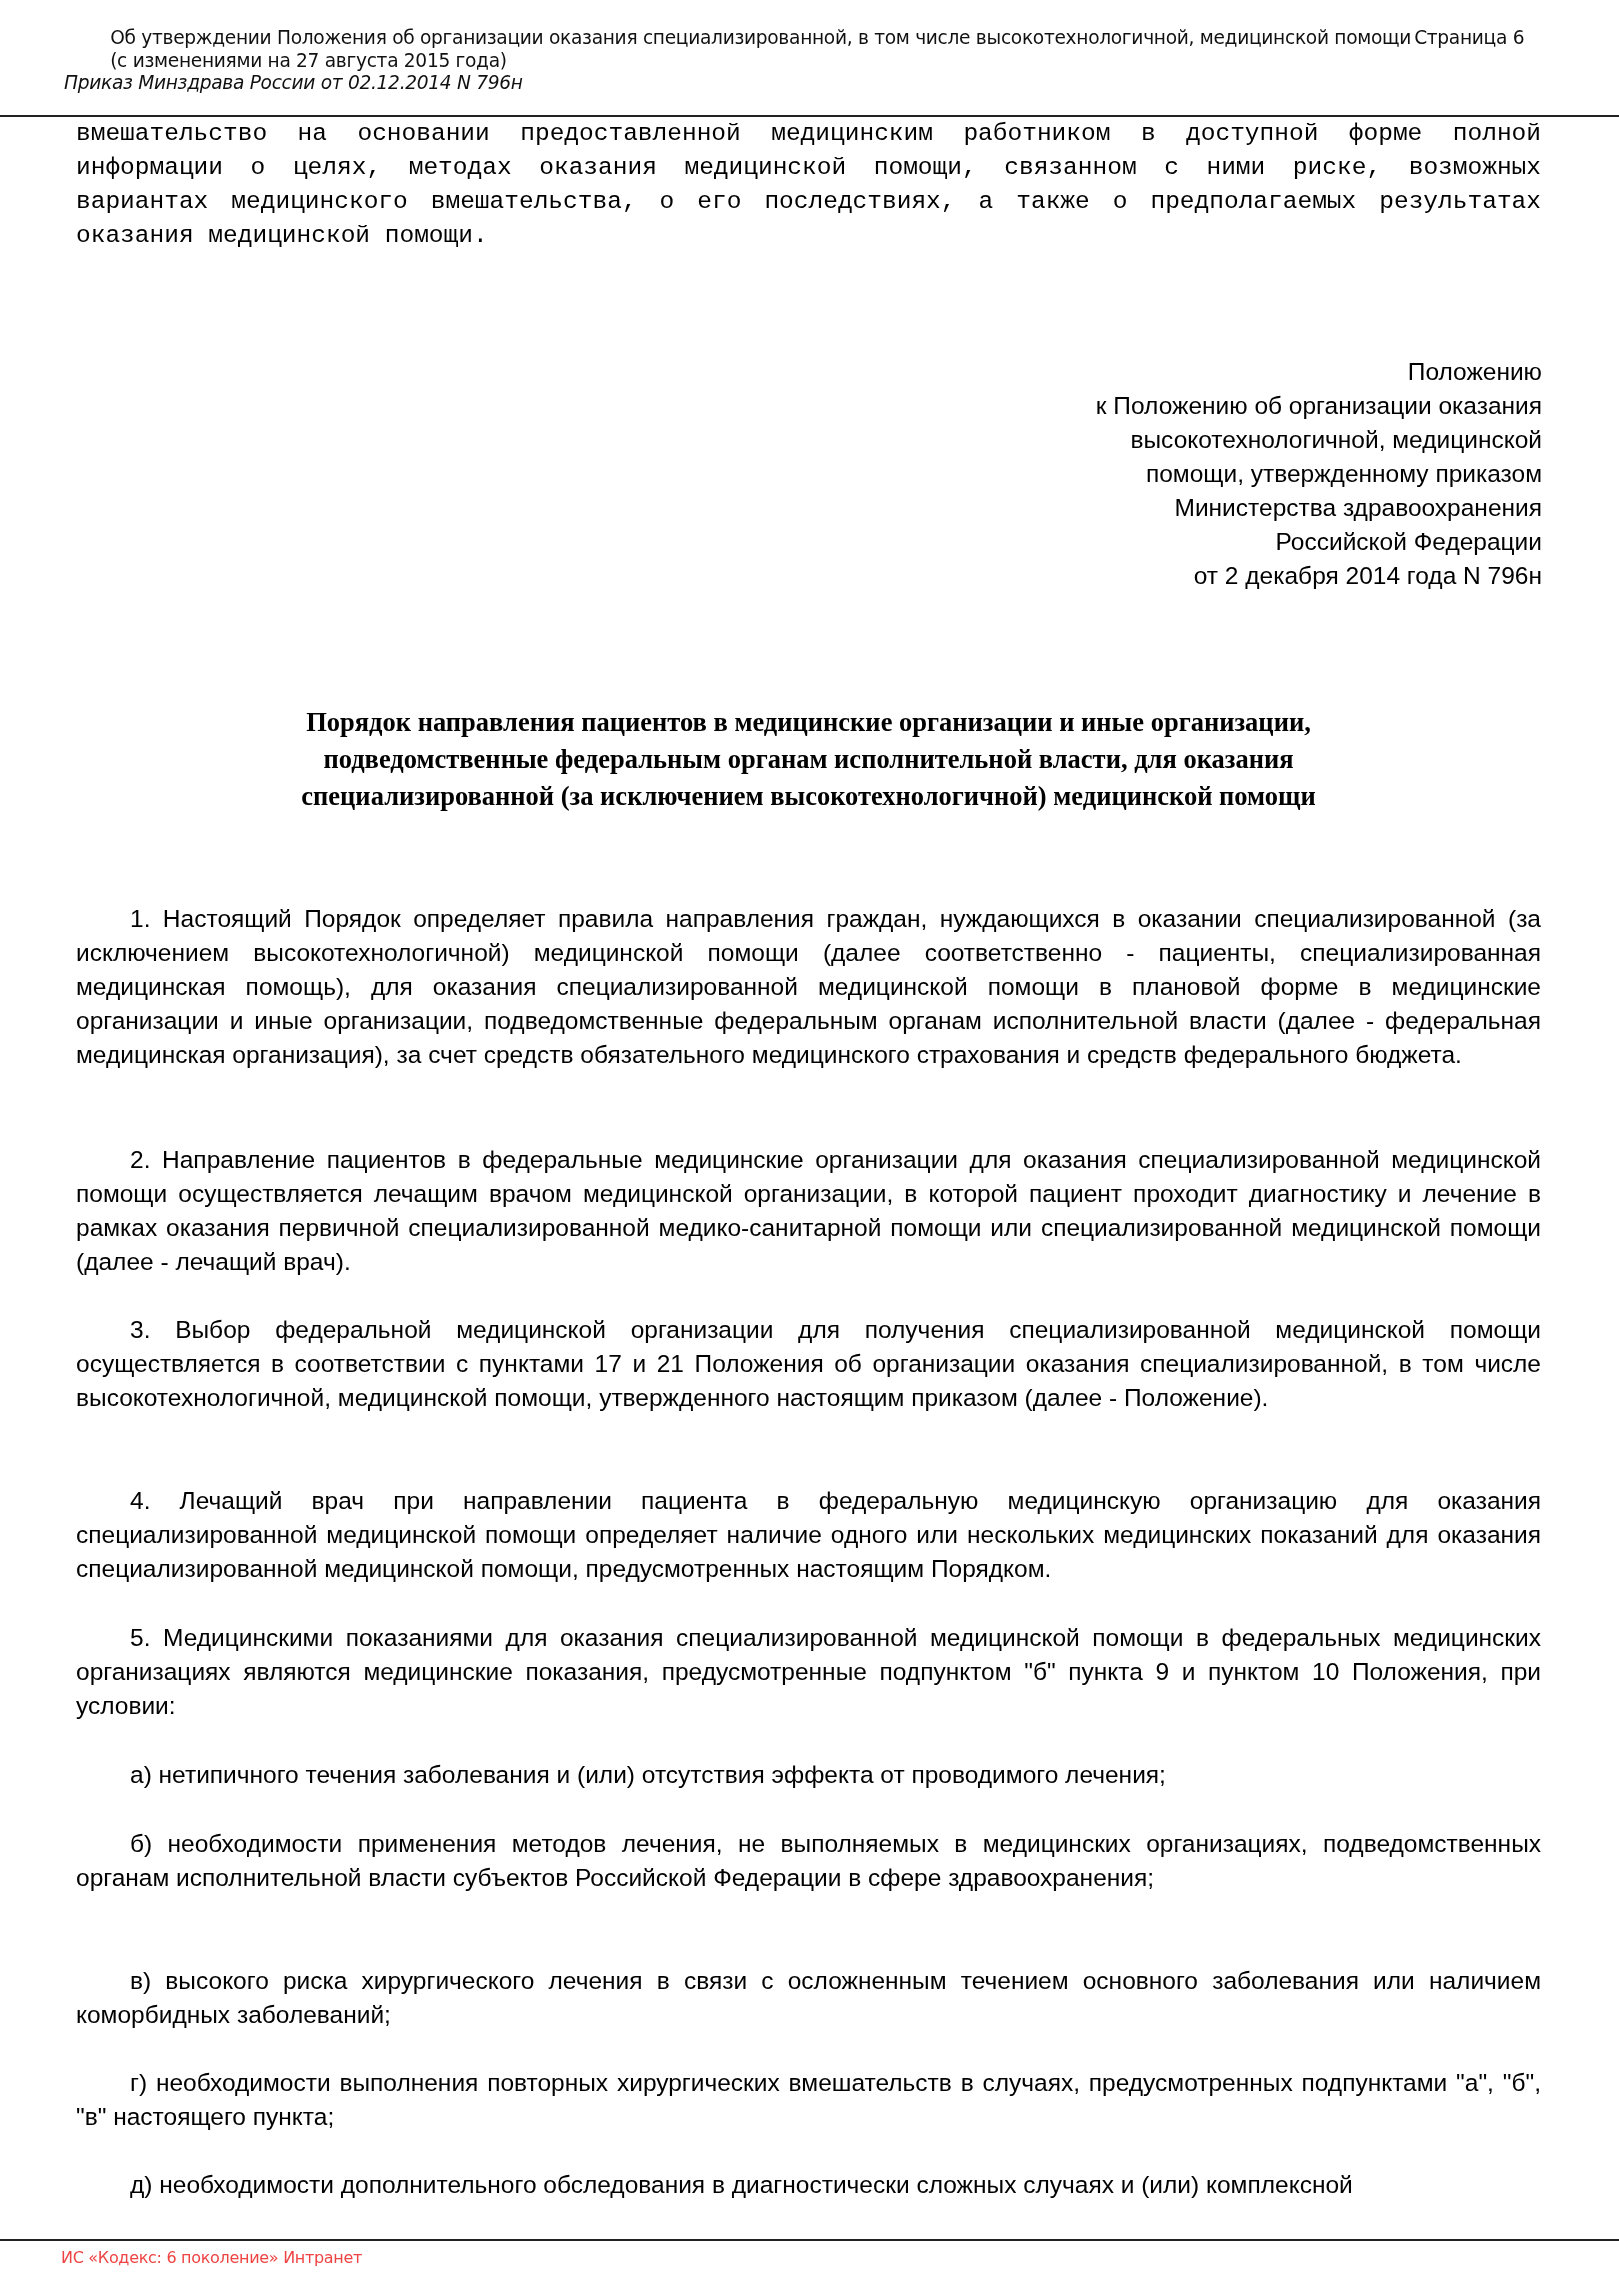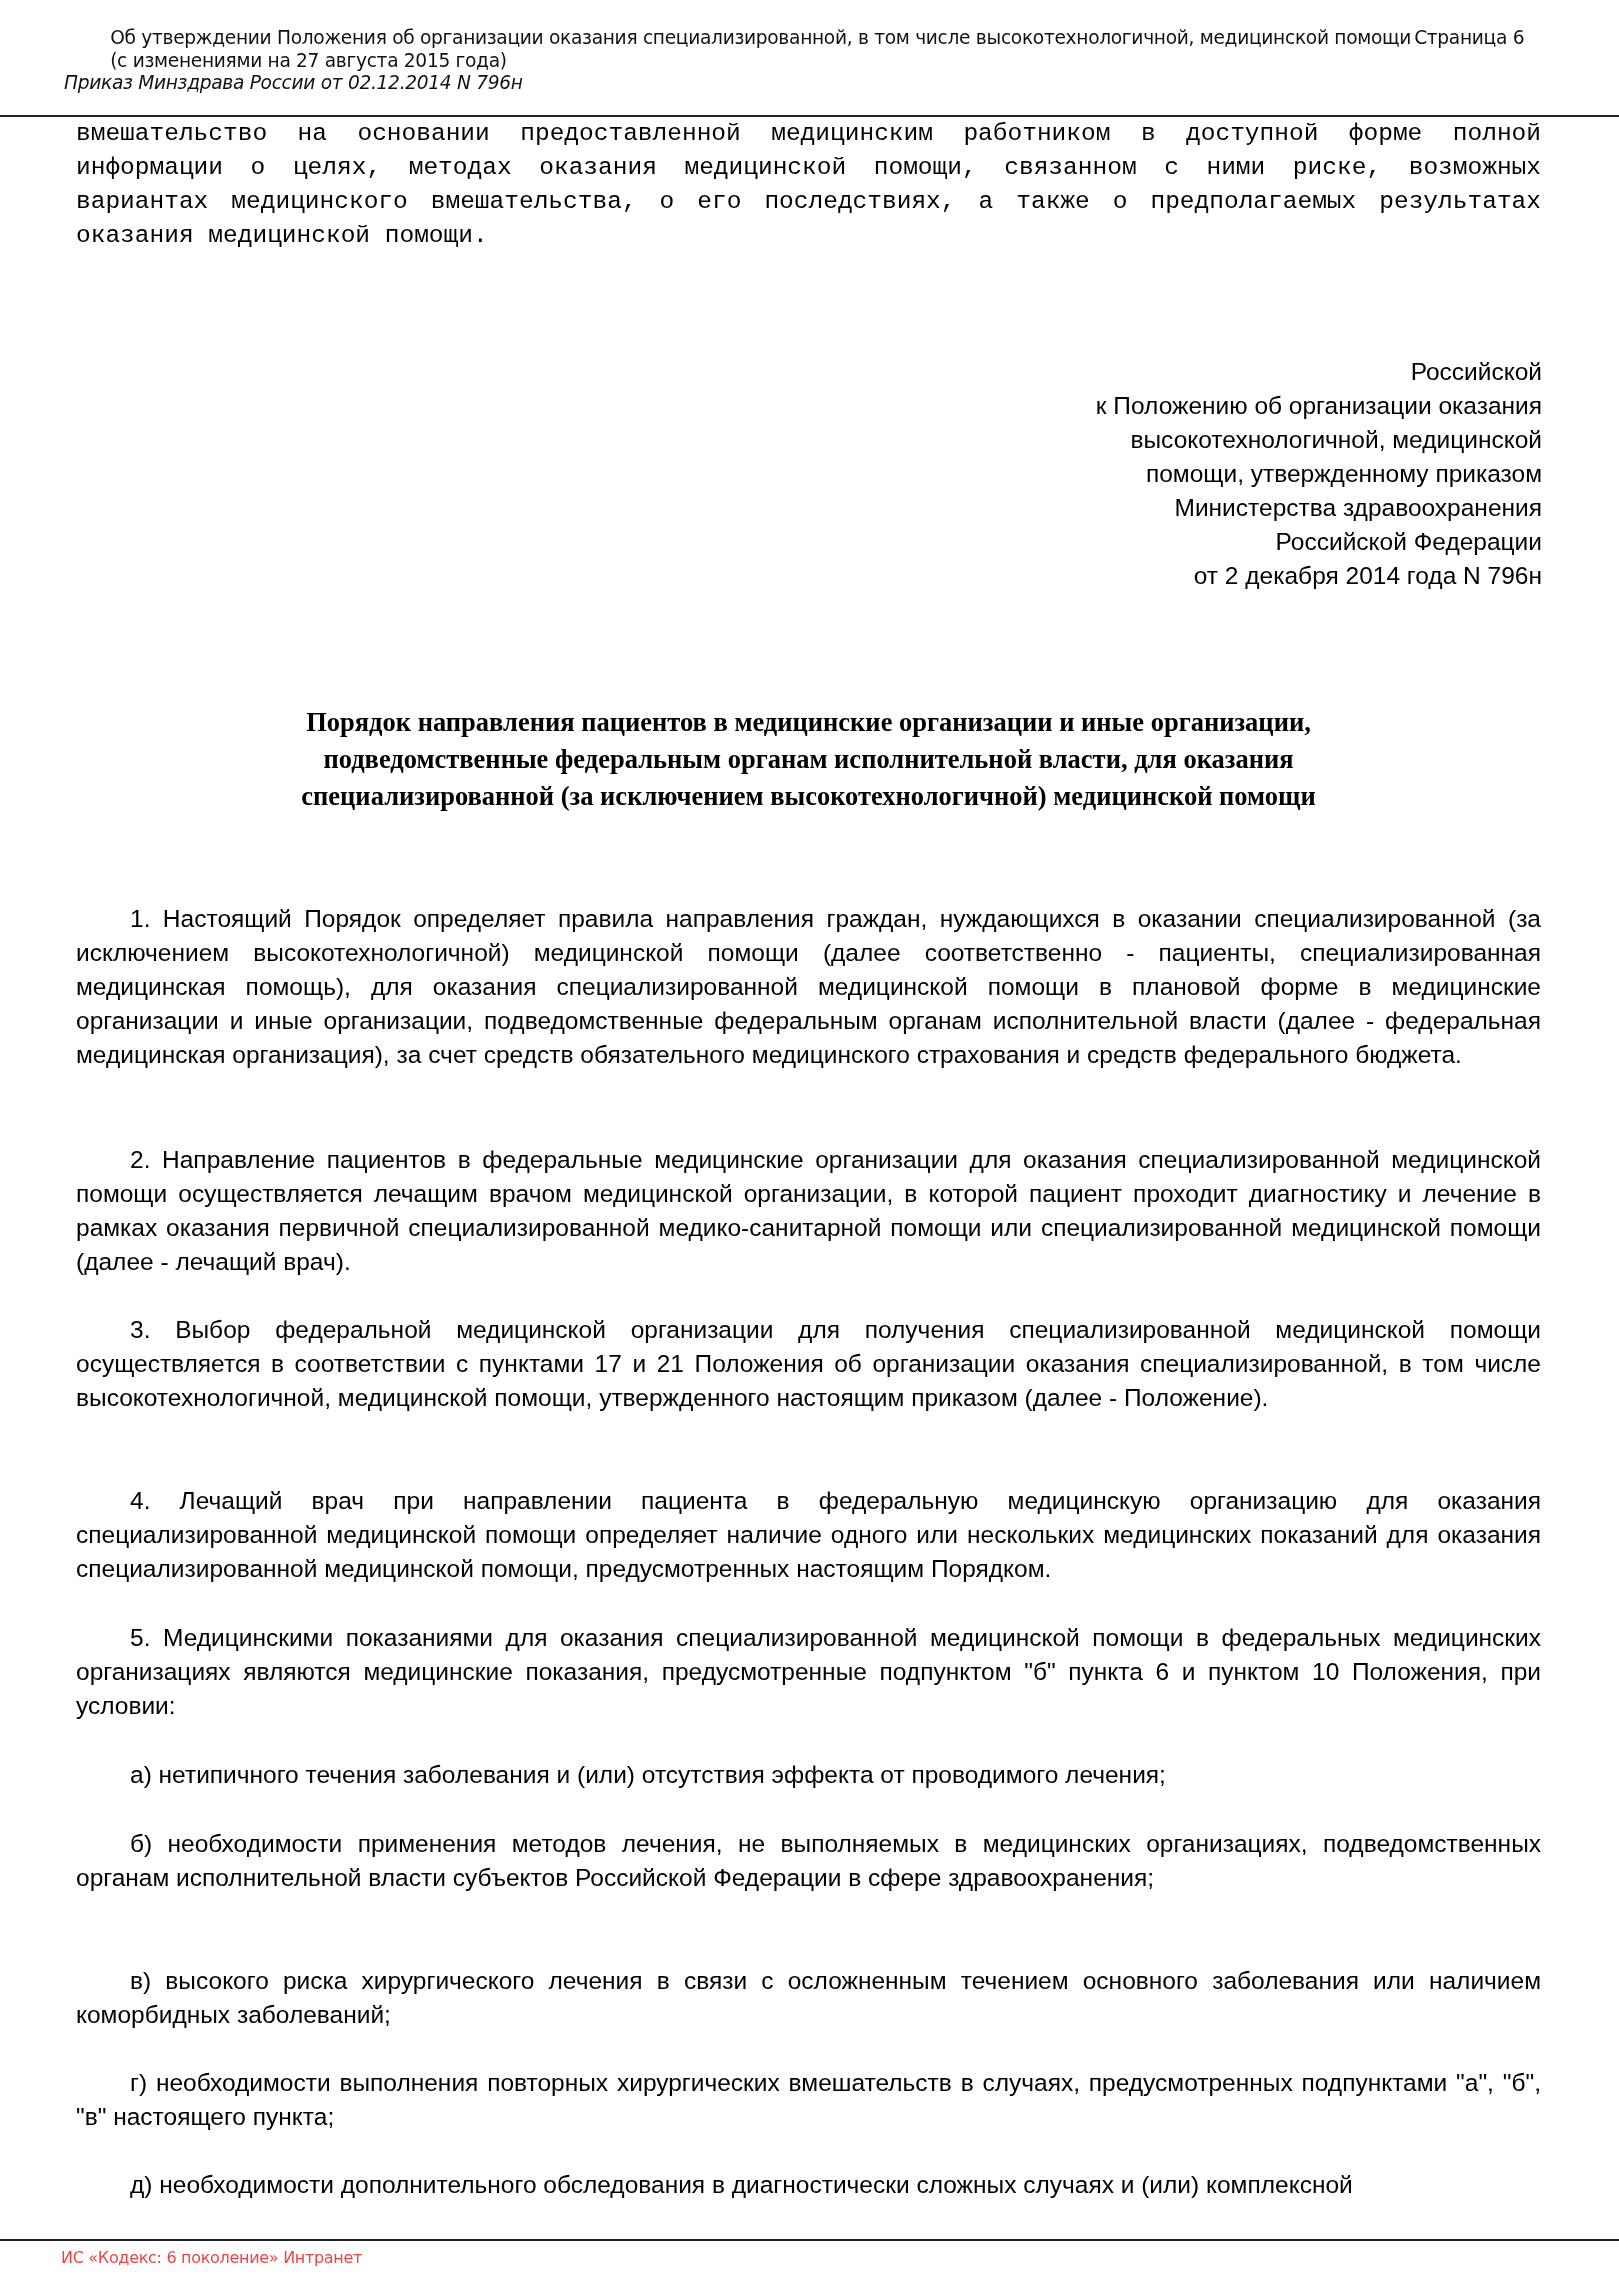--- a/index.html
+++ b/index.html
@@ -50,40 +50,40 @@
     <div class="page-num">Страница 6</div>
   </div>
   <div class="order">Приказ Минздрава России от 02.12.2014 N 796н</div>
 </div>
 
 <div class="rule top"></div>
 
 <div class="body justify" style="top:117px;">вмешательство на основании предоставленной медицинским работником в доступной форме полной информации о целях, методах оказания медицинской помощи, связанном с ними риске, возможных вариантах медицинского вмешательства, о его последствиях, а также о предполагаемых результатах оказания медицинской помощи.</div>
 
 <div class="appendix">
-  <div>Российской</div>
+  <div>Положению</div>
   <div>к Положению об организации оказания</div>
   <div>высокотехнологичной, медицинской</div>
   <div>помощи, утвержденному приказом</div>
   <div>Министерства здравоохранения</div>
   <div>Российской Федерации</div>
   <div>от 2 декабря 2014 года N 796н</div>
 </div>
 
 <div class="doc-title">
   <div>Порядок направления пациентов в медицинские организации и иные организации,</div>
   <div>подведомственные федеральным органам исполнительной власти, для оказания</div>
   <div>специализированной (за исключением высокотехнологичной) медицинской помощи</div>
 </div>
 
 <div class="para" style="top:902px;">1. Настоящий Порядок определяет правила направления граждан, нуждающихся в оказании специализированной (за исключением высокотехнологичной) медицинской помощи (далее соответственно - пациенты, специализированная медицинская помощь), для оказания специализированной медицинской помощи в плановой форме в медицинские организации и иные организации, подведомственные федеральным органам исполнительной власти (далее - федеральная медицинская организация), за счет средств обязательного медицинского страхования и средств федерального бюджета.</div>
 <div class="para" style="top:1143px;">2. Направление пациентов в федеральные медицинские организации для оказания специализированной медицинской помощи осуществляется лечащим врачом медицинской организации, в которой пациент проходит диагностику и лечение в рамках оказания первичной специализированной медико-санитарной помощи или специализированной медицинской помощи (далее - лечащий врач).</div>
 <div class="para" style="top:1313px;">3. Выбор федеральной медицинской организации для получения специализированной медицинской помощи осуществляется в соответствии с пунктами 17 и 21 Положения об организации оказания специализированной, в том числе высокотехнологичной, медицинской помощи, утвержденного настоящим приказом (далее - Положение).</div>
 <div class="para" style="top:1484px;">4. Лечащий врач при направлении пациента в федеральную медицинскую организацию для оказания специализированной медицинской помощи определяет наличие одного или нескольких медицинских показаний для оказания специализированной медицинской помощи, предусмотренных настоящим Порядком.</div>
-<div class="para" style="top:1621px;">5. Медицинскими показаниями для оказания специализированной медицинской помощи в федеральных медицинских организациях являются медицинские показания, предусмотренные подпунктом "б" пункта 6 и пунктом 10 Положения, при условии:</div>
+<div class="para" style="top:1621px;">5. Медицинскими показаниями для оказания специализированной медицинской помощи в федеральных медицинских организациях являются медицинские показания, предусмотренные подпунктом "б" пункта 9 и пунктом 10 Положения, при условии:</div>
 <div class="para" style="top:1758px;">а) нетипичного течения заболевания и (или) отсутствия эффекта от проводимого лечения;</div>
 <div class="para" style="top:1827px;">б) необходимости применения методов лечения, не выполняемых в медицинских организациях, подведомственных органам исполнительной власти субъектов Российской Федерации в сфере здравоохранения;</div>
 <div class="para" style="top:1964px;">в) высокого риска хирургического лечения в связи с осложненным течением основного заболевания или наличием коморбидных заболеваний;</div>
 <div class="para" style="top:2066px;">г) необходимости выполнения повторных хирургических вмешательств в случаях, предусмотренных подпунктами "а", "б", "в" настоящего пункта;</div>
 <div class="para" style="top:2168px; text-align:left;">д) необходимости дополнительного обследования в диагностически сложных случаях и (или) комплексной</div>
 
 <div class="rule bottom"></div>
 
 <div class="footer">ИС «Кодекс: 6 поколение» Интранет</div>
 

